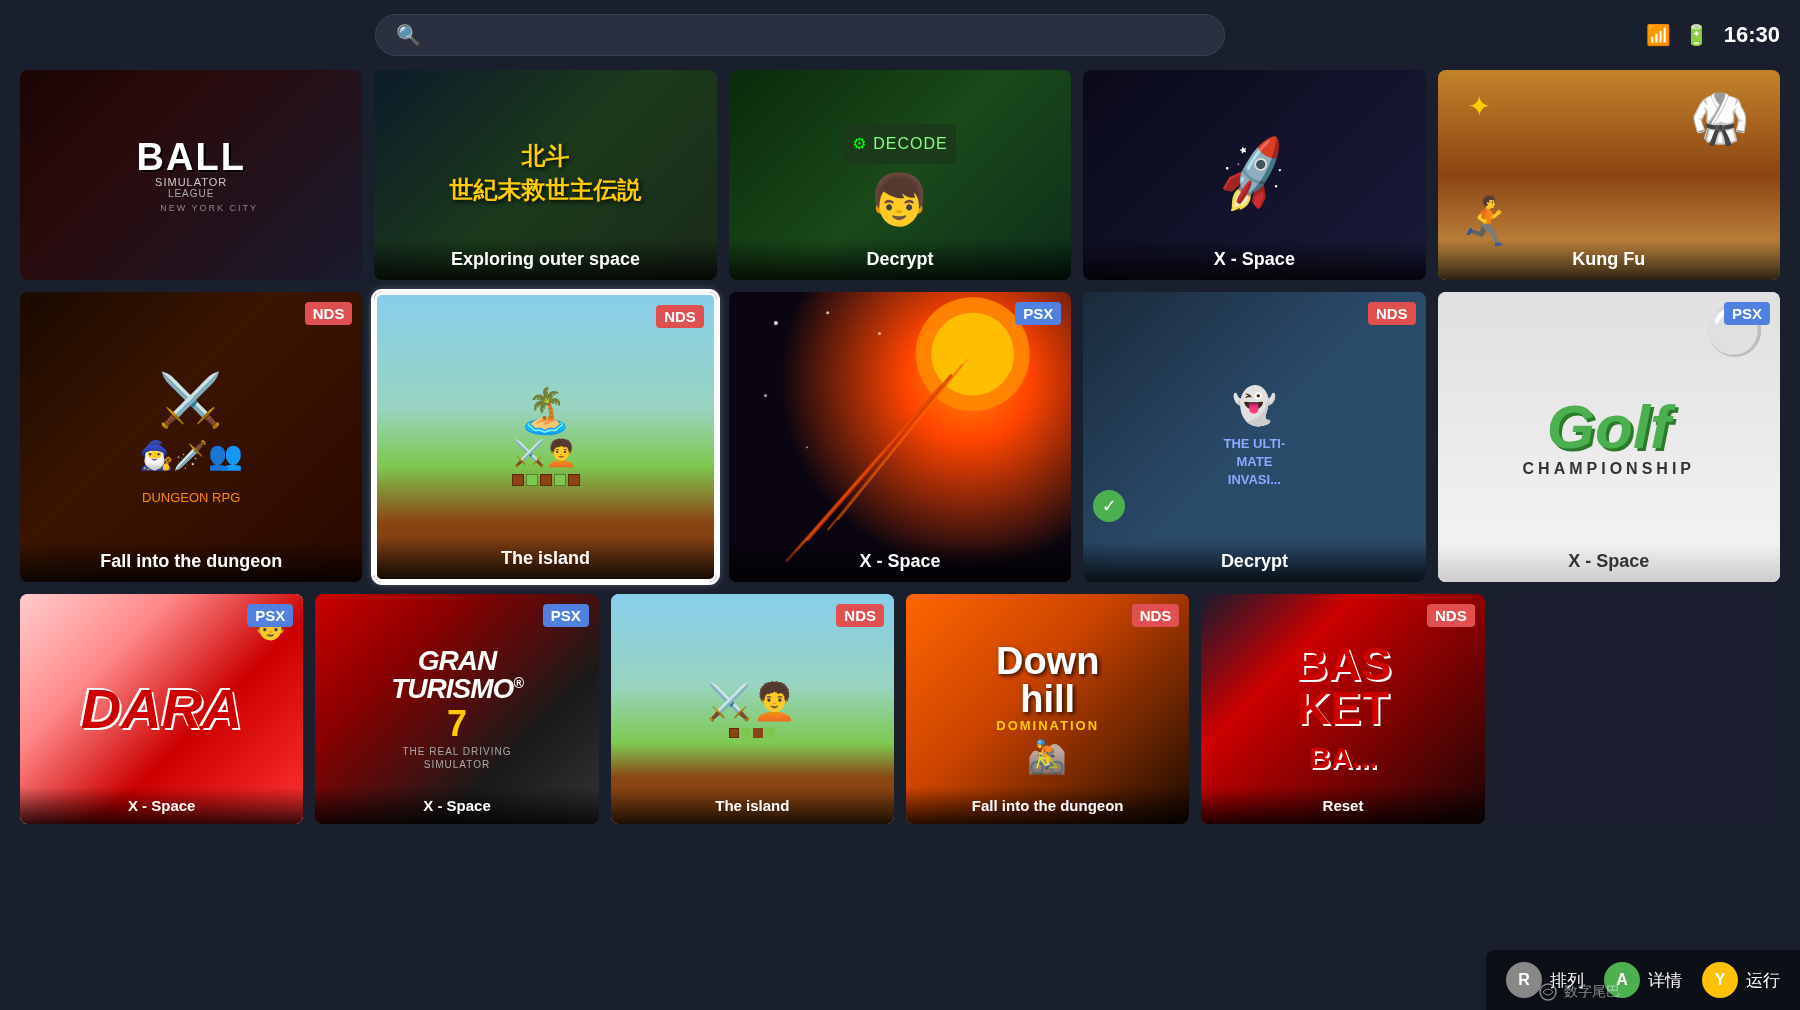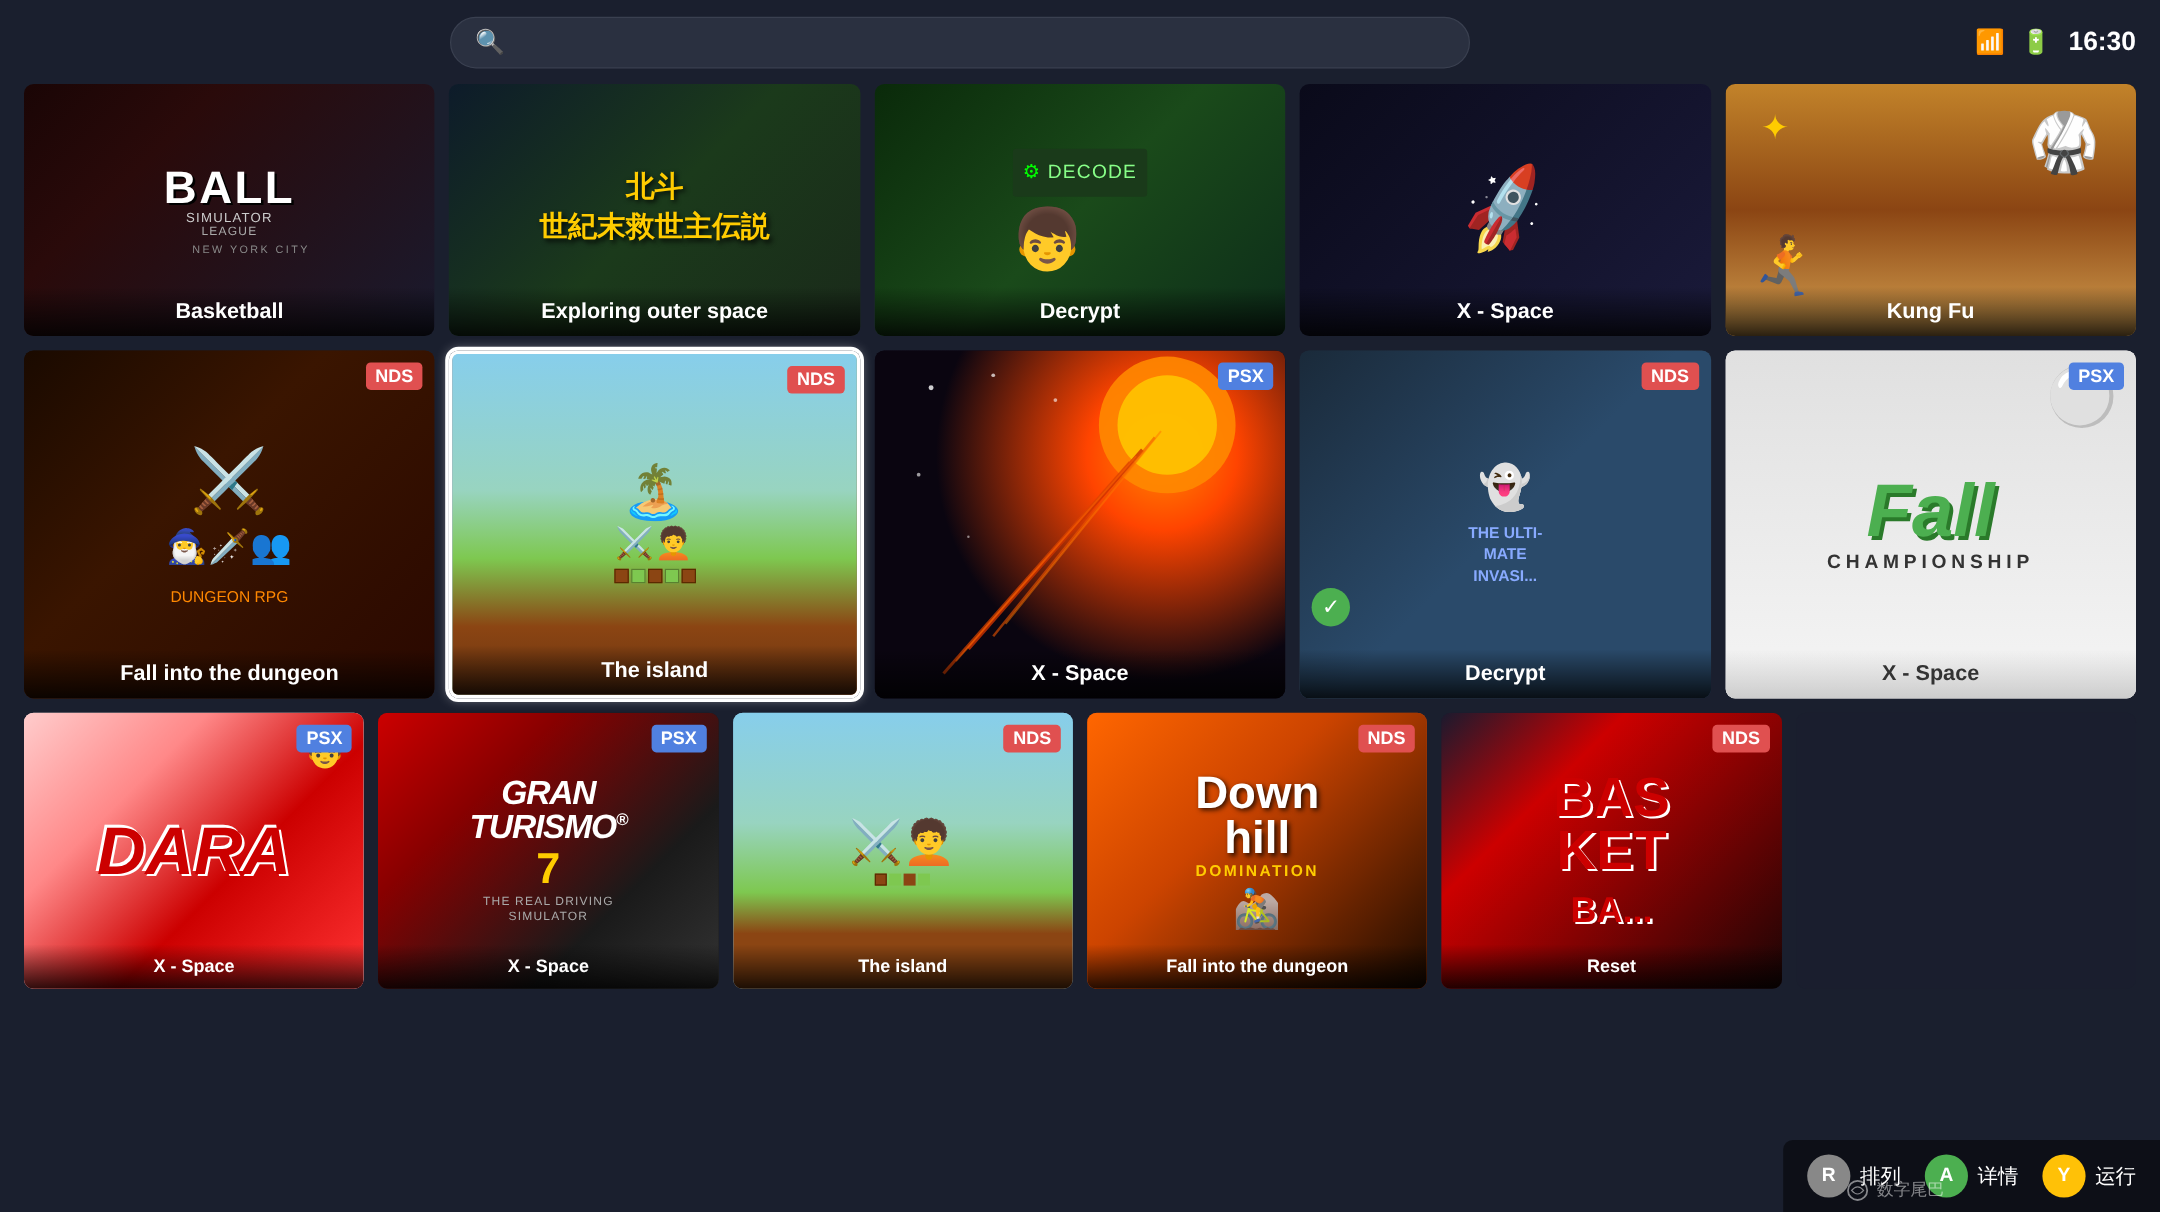--- a/index.html
+++ b/index.html
@@ -325,36 +325,35 @@
 
     <div class="game-card bg-basketball">
       <div class="card-bg ball-art">
         <div style="text-align:center; padding:10px;">
           <div style="font-size:38px; font-weight:900; letter-spacing:2px; line-height:1; color:#fff; text-shadow: 2px 2px 0 #000;">BALL</div>
           <div style="font-size:11px; color:#ccc; letter-spacing:1px;">SIMULATOR</div>
           <div style="font-size:10px; color:#aaa; letter-spacing:1px;">LEAGUE</div>
           <div style="font-size:9px; color:#888; letter-spacing:2px; margin-top:4px;margin-left:36px;">NEW YORK CITY</div>
         </div>
       </div>
-      <div class="card-label">Basketball</div>
     </div>
 
     <div class="game-card bg-outer-space">
       <div class="card-bg chinese-art">
         <div style="text-align:center; padding:10px;">
           <div class="jp-title">北斗<br>世紀末救世主伝説</div>
           <div class="jp-subtitle" style="margin-top:4px; font-size:12px; color:#ffaa00;"></div>
         </div>
       </div>
       <div class="card-label">Exploring outer space</div>
     </div>
 
     <div class="game-card bg-decrypt">
       <div class="card-bg space-art">
-        <div style="text-align:left;">
+        <div style="text-align:center;">
           <div style="font-size:16px; color:#88ff88; letter-spacing:1px; line-height:2;">
             <div style="background:#1a3a1a; padding:4px 8px; border-radius:3px; margin:2px; display:inline-block;">
               <span style="color:#00ff00;">⚙</span> DECODE
             </div>
           </div>
           <div style="font-size:50px; margin-top:5px;">👦</div>
         </div>
       </div>
       <div class="card-label">Decrypt</div>
     </div>
@@ -442,21 +441,21 @@
           <div style="font-size:36px;">👻</div>
           <div style="font-size:13px; font-weight:bold; color:#88aaff; margin-top:8px; line-height:1.4;">THE ULTI-<br>MATE<br>INVASI...</div>
         </div>
       </div>
       <div class="card-label">Decrypt</div>
     </div>
 
     <div class="game-card bg-xspace3" style="background:#e8e8e8;">
       <span class="platform-badge badge-psx">PSX</span>
       <div class="card-bg" style="background: linear-gradient(to bottom, #e0e0e0 0%, #f5f5f5 100%); display:flex; flex-direction:column; align-items:center; justify-content:center; padding:10px;">
-        <div style="font-size:62px; font-weight:900; font-style:italic; color:#4caf50; text-shadow: 3px 3px 0px #2a7a2a; line-height:1;">Fall</div>
+        <div style="font-size:62px; font-weight:900; font-style:italic; color:#4caf50; text-shadow: 3px 3px 0px #2a7a2a; line-height:1;">Golf</div>
         <div style="font-size:16px; font-weight:bold; color:#333; letter-spacing:4px; margin-top:2px;">CHAMPIONSHIP</div>
         <div style="font-size:48px; position:absolute; top:10px; right:15px;">⚪</div>
       </div>
       <div class="card-label" style="color:#333; background: linear-gradient(transparent, rgba(200,200,200,0.9));">X - Space</div>
     </div>
 
   </div>
 
   <div class="row-bottom">
 

